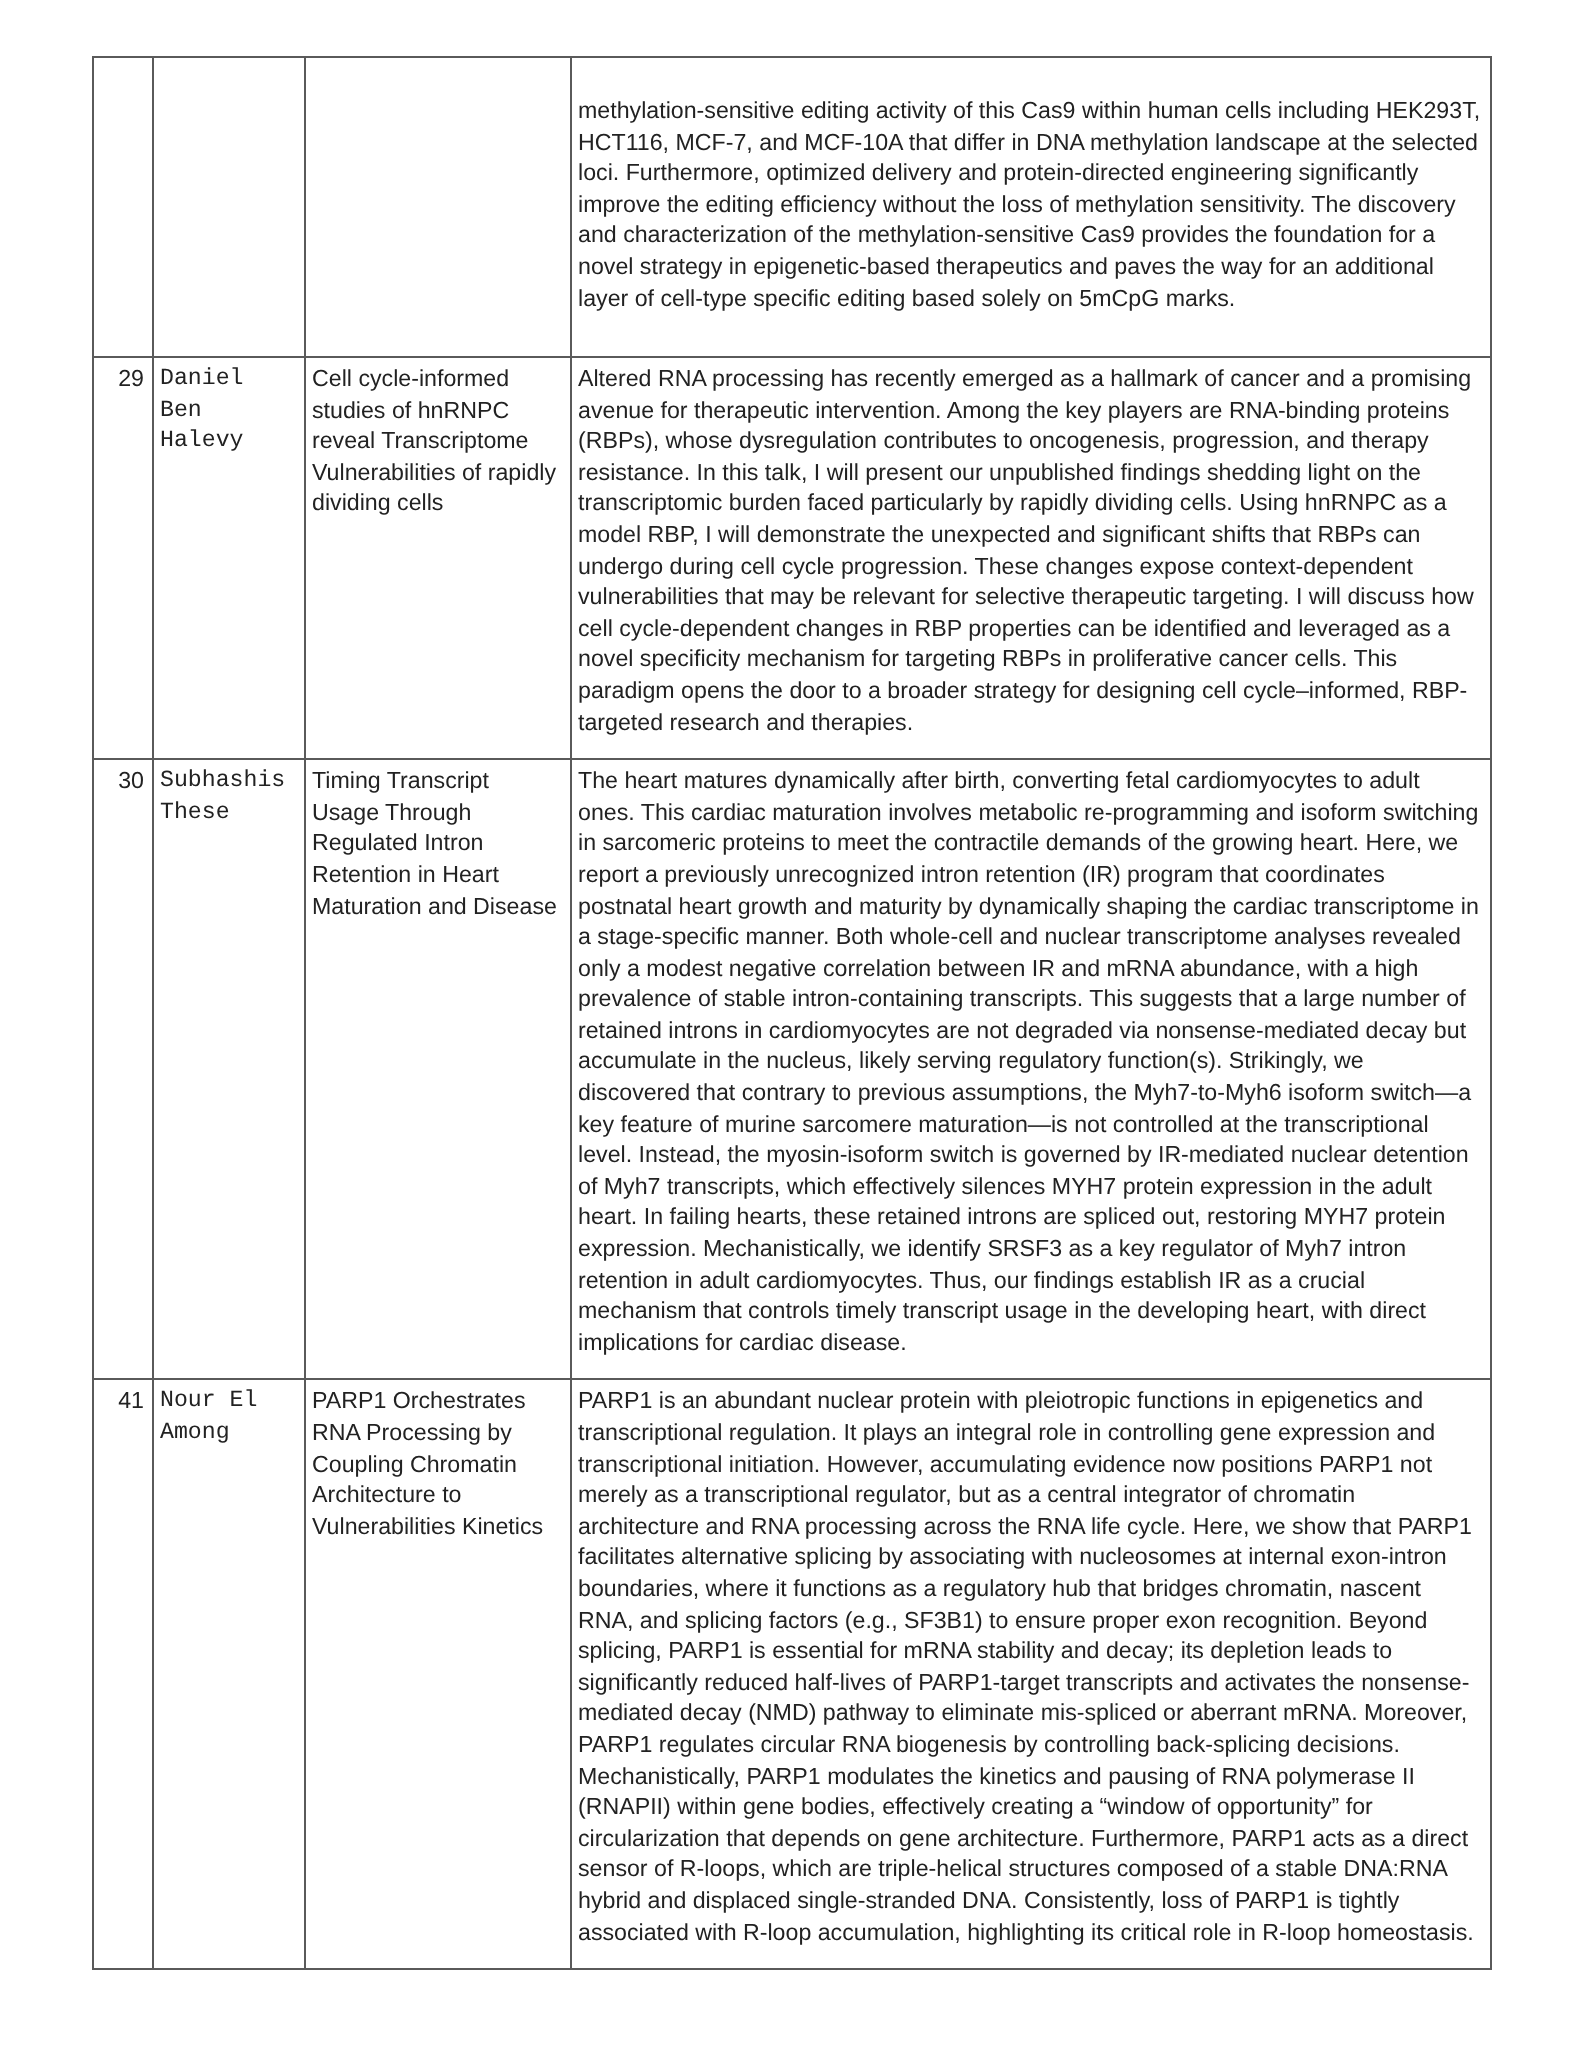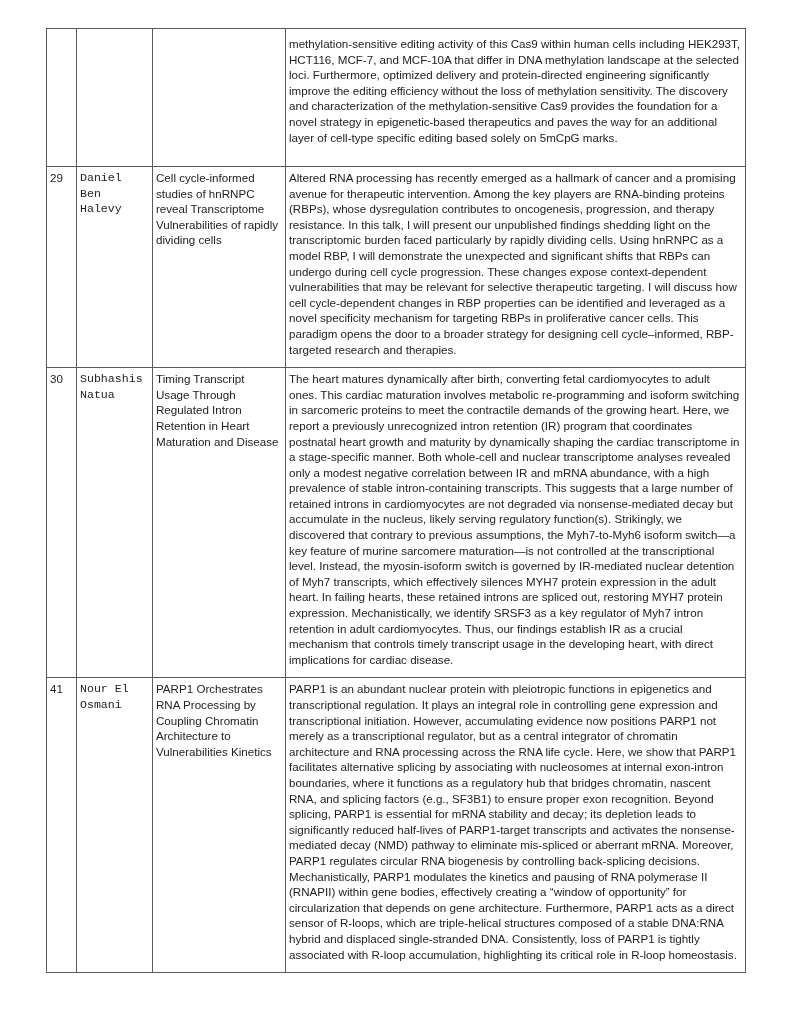--- a/index.html
+++ b/index.html
@@ -12,25 +12,25 @@
   }
   table.abstracts td {
     border: 1px solid #5a5a5a;
     vertical-align: top;
     font-size: 11.6px;
     line-height: 15.6px;
     color: #222222;
     padding: 3px 4px 10px 3px;
     word-wrap: break-word;
   }
-  td.num { width: 22px; padding-right: 4px; }
+  td.num { width: 22px; text-align: right; padding-right: 4px; }
   td.name { width: 68px; font-family: Liberation Mono, monospace; }
   td.title { width: 125px; margin-left: 28px; }
   td.abstract { width: 452px; color: #3a3a3a; }
-  tr.cont td.abstract { padding-top: 7px; }
+  tr.cont td.abstract { padding-top: 19px; }
   .row29 td { height: 185px; }
   .row30 td { height: 293px; }
   .row31 td { height: 267px; }
   .row-cont td { height: 120px; }
 </style>
 </head>
 <body>
 
 <table class="abstracts">
   <tbody>
@@ -41,24 +41,24 @@
       <td class="abstract">methylation-sensitive editing activity of this Cas9 within human cells including HEK293T, HCT116, MCF-7, and MCF-10A that differ in DNA methylation landscape at the selected loci. Furthermore, optimized delivery and protein-directed engineering significantly improve the editing efficiency without the loss of methylation sensitivity.  The discovery and characterization of the methylation-sensitive Cas9 provides the foundation for a novel strategy in epigenetic-based therapeutics and paves the way for an additional layer of cell-type specific editing based solely on 5mCpG marks.</td>
     </tr>
     <tr class="row29">
       <td class="num">29</td>
       <td class="name">Daniel Ben Halevy</td>
       <td class="title">Cell cycle-informed studies of hnRNPC reveal Transcriptome Vulnerabilities of rapidly dividing cells</td>
       <td class="abstract">Altered RNA processing has recently emerged as a hallmark of cancer and a promising avenue for therapeutic intervention. Among the key players are RNA-binding proteins (RBPs), whose dysregulation contributes to oncogenesis, progression, and therapy resistance. In this talk, I will present our unpublished findings shedding light on the transcriptomic burden faced particularly by rapidly dividing cells. Using hnRNPC as a model RBP, I will demonstrate the unexpected and significant shifts that RBPs can undergo during cell cycle progression. These changes expose context-dependent vulnerabilities that may be relevant for selective therapeutic targeting. I will discuss how cell cycle-dependent changes in RBP properties can be identified and leveraged as a novel specificity mechanism for targeting RBPs in proliferative cancer cells. This paradigm opens the door to a broader strategy for designing cell cycle–informed, RBP-targeted research and therapies.</td>
     </tr>
     <tr class="row30">
       <td class="num">30</td>
-      <td class="name">Subhashis Natua</td>
+      <td class="name">Subhashis These</td>
       <td class="title">Timing Transcript Usage Through Regulated Intron Retention in Heart Maturation and Disease</td>
       <td class="abstract">The heart matures dynamically after birth, converting fetal cardiomyocytes to adult ones. This cardiac maturation involves metabolic re-programming and isoform switching in sarcomeric proteins to meet the contractile demands of the growing heart. Here, we report a previously unrecognized intron retention (IR) program that coordinates postnatal heart growth and maturity by dynamically shaping the cardiac transcriptome in a stage-specific manner. Both whole-cell and nuclear transcriptome analyses revealed only a modest negative correlation between IR and mRNA abundance, with a high prevalence of stable intron-containing transcripts. This suggests that a large number of retained introns in cardiomyocytes are not degraded via nonsense-mediated decay but accumulate in the nucleus, likely serving regulatory function(s). Strikingly, we discovered that contrary to previous assumptions, the Myh7-to-Myh6 isoform switch—a key feature of murine sarcomere maturation—is not controlled at the transcriptional level. Instead, the myosin-isoform switch is governed by IR-mediated nuclear detention of Myh7 transcripts, which effectively silences MYH7 protein expression in the adult heart. In failing hearts, these retained introns are spliced out, restoring MYH7 protein expression. Mechanistically, we identify SRSF3 as a key regulator of Myh7 intron retention in adult cardiomyocytes. Thus, our findings establish IR as a crucial mechanism that controls timely transcript usage in the developing heart, with direct implications for cardiac disease.</td>
     </tr>
     <tr class="row31">
       <td class="num">41</td>
-      <td class="name">Nour El Osmani</td>
+      <td class="name">Nour El Among</td>
       <td class="title">PARP1 Orchestrates RNA Processing by Coupling Chromatin Architecture to Vulnerabilities Kinetics</td>
       <td class="abstract">PARP1 is an abundant nuclear protein with pleiotropic functions in epigenetics and transcriptional regulation. It plays an integral role in controlling gene expression and transcriptional initiation. However, accumulating evidence now positions PARP1 not merely as a transcriptional regulator, but as a central integrator of chromatin architecture and RNA processing across the RNA life cycle. Here, we show that PARP1 facilitates alternative splicing by associating with nucleosomes at internal exon-intron boundaries, where it functions as a regulatory hub that bridges chromatin, nascent RNA, and splicing factors (e.g., SF3B1) to ensure proper exon recognition. Beyond splicing, PARP1 is essential for mRNA stability and decay; its depletion leads to significantly reduced half-lives of PARP1-target transcripts and activates the nonsense-mediated decay (NMD) pathway to eliminate mis-spliced or aberrant mRNA. Moreover, PARP1 regulates circular RNA biogenesis by controlling back-splicing decisions. Mechanistically, PARP1 modulates the kinetics and pausing of RNA polymerase II (RNAPII) within gene bodies, effectively creating a “window of opportunity” for circularization that depends on gene architecture. Furthermore, PARP1 acts as a direct sensor of R-loops, which are triple-helical structures composed of a stable DNA:RNA hybrid and displaced single-stranded DNA. Consistently, loss of PARP1 is tightly associated with R-loop accumulation, highlighting its critical role in R-loop homeostasis.</td>
     </tr>
   </tbody>
 </table>
 
 </body></html>

